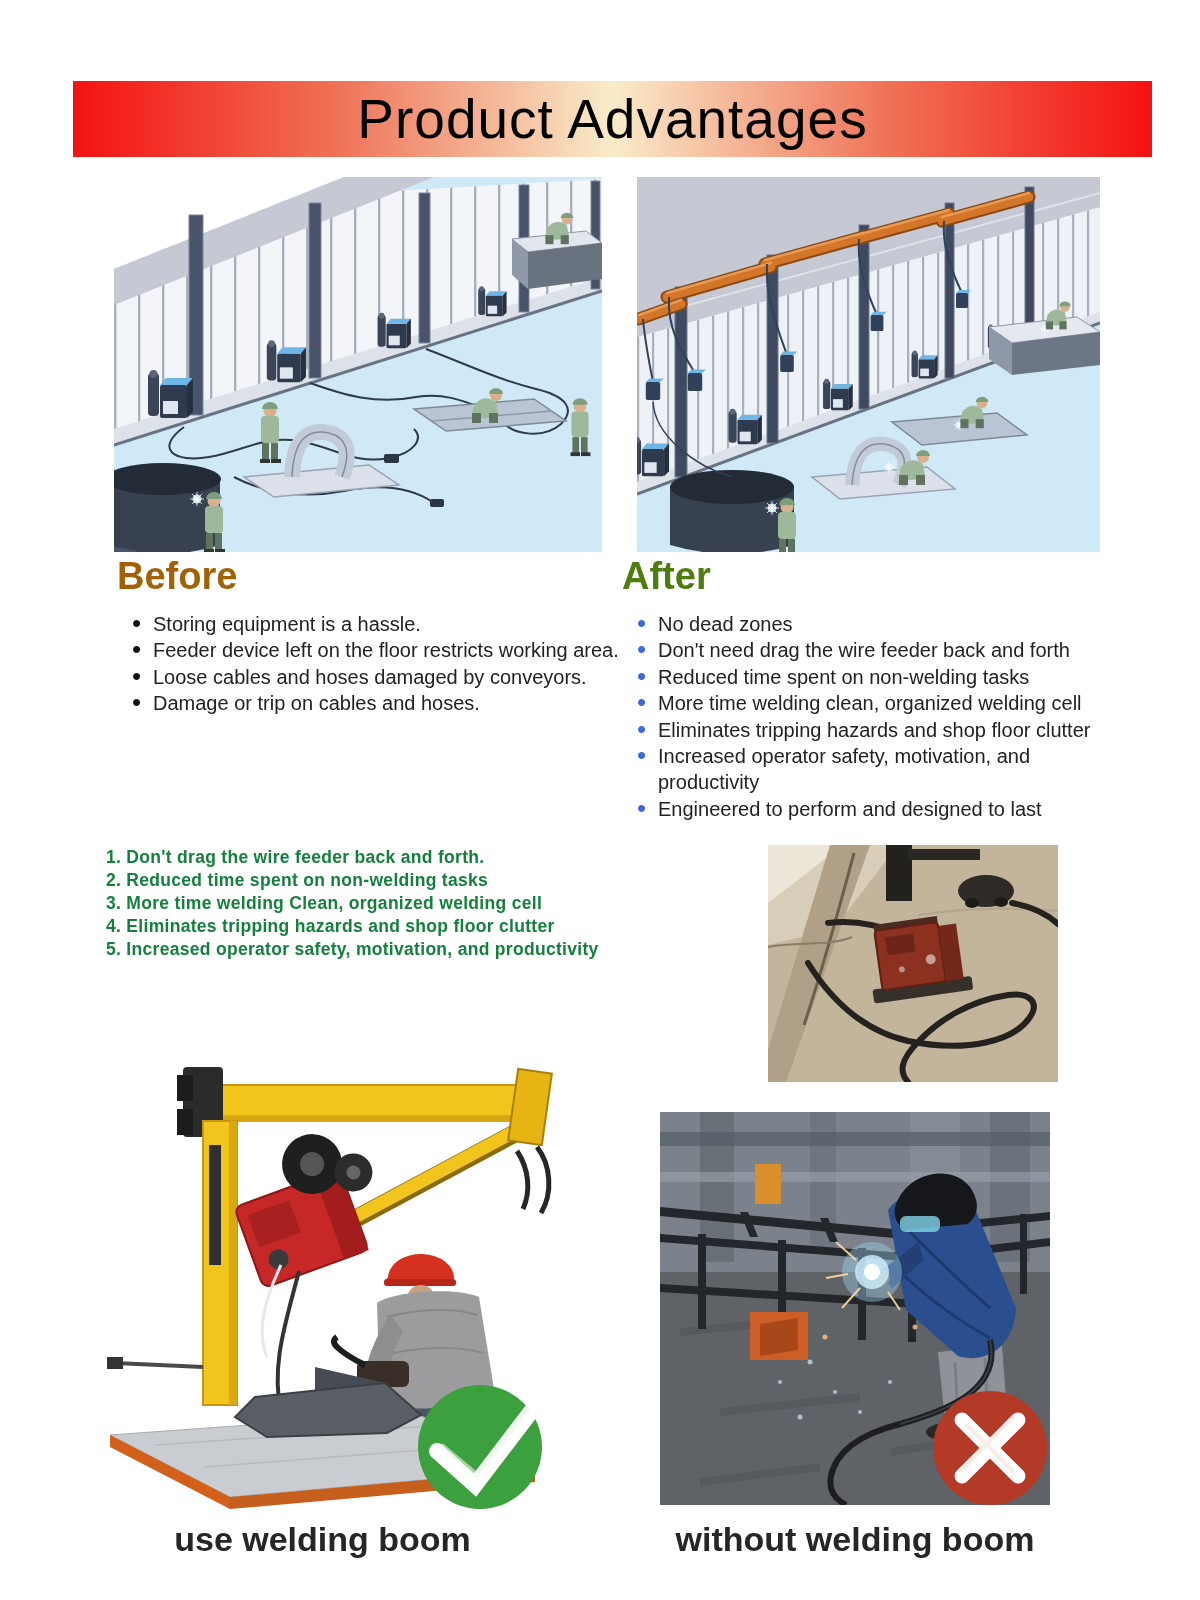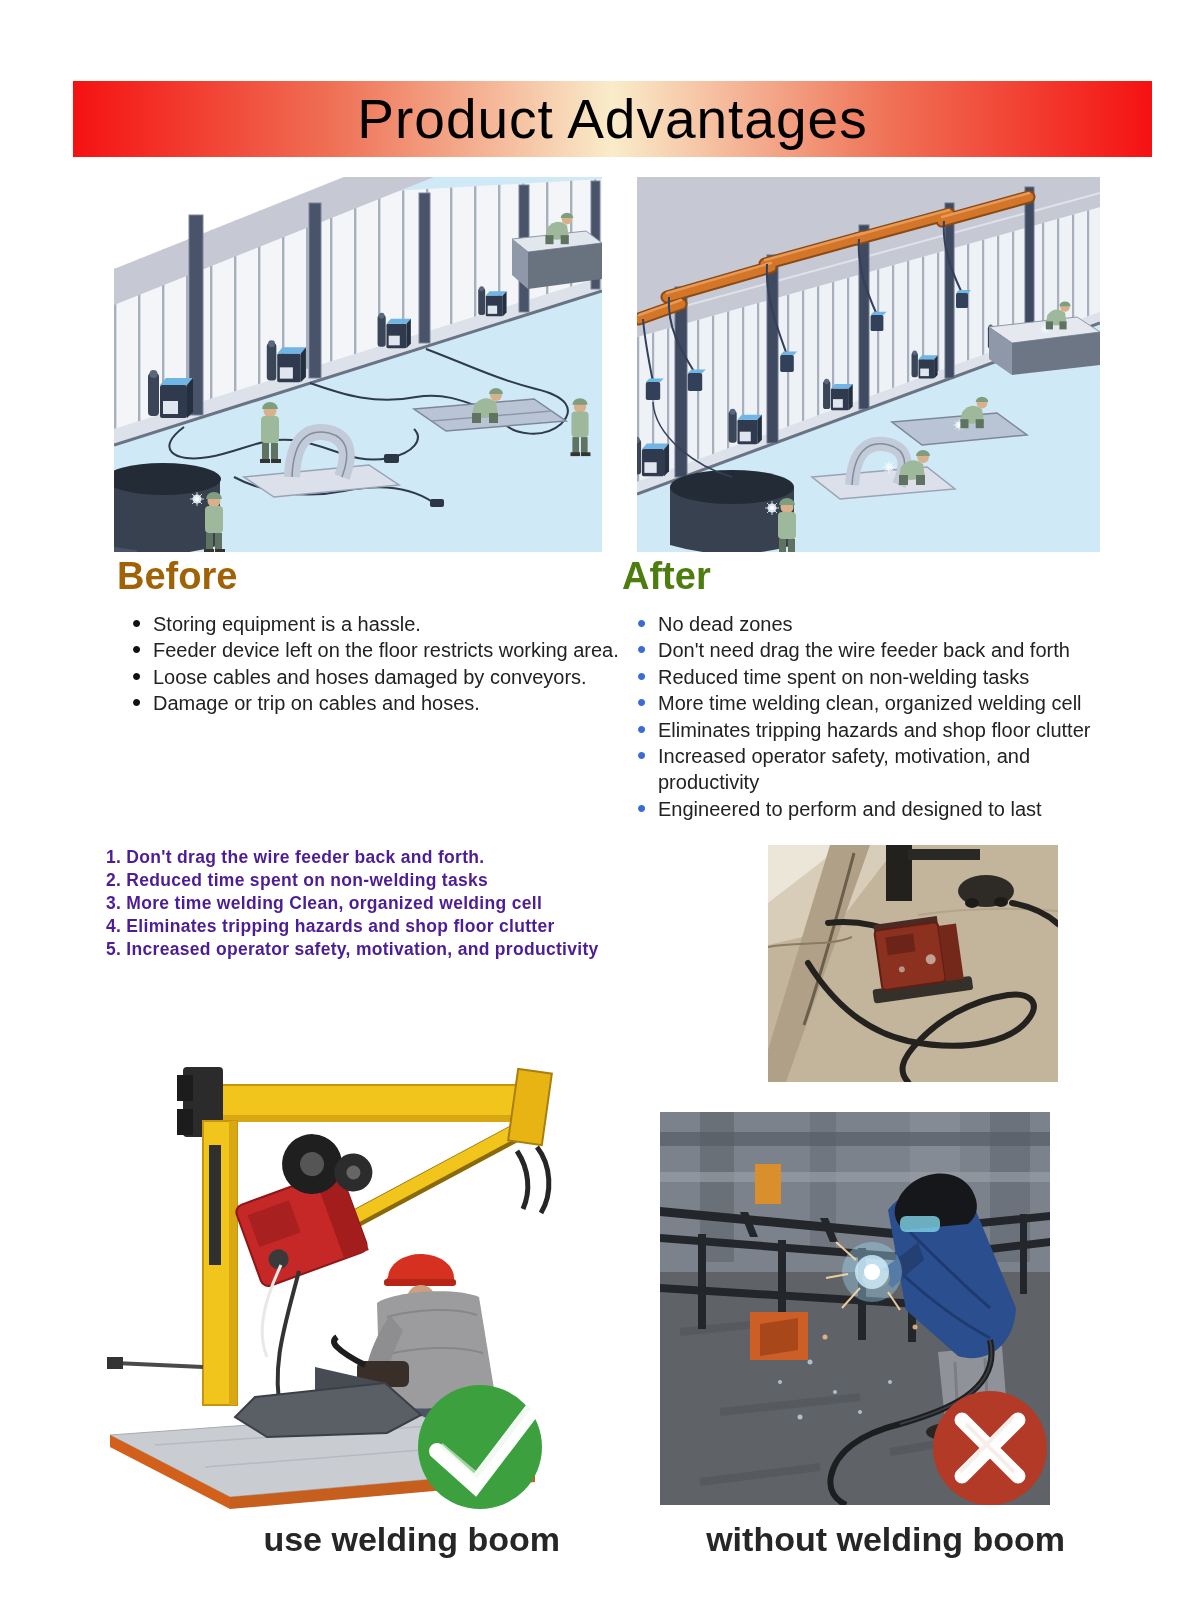--- a/index.html
+++ b/index.html
@@ -20,23 +20,23 @@
 
   ul.blist{list-style:none;margin:12px;padding:0;}
   ul.blist li{position:relative;font-size:20px;line-height:26.4px;color:#222;padding-left:24px;}
   ul.blist li::before{content:"\2022";position:absolute;left:3px;top:-1px;font-size:26px;}
   .before-list{left:117px;top:599px;width:545px;}
   .before-list li::before{color:#111;}
   .after-list{left:622px;top:599px;width:500px;}
   .after-list li::before{color:#3a6bd8;}
 
   .notes{left:106px;top:846px;width:560px;}
-  .notes div{font-size:17.5px;line-height:23px;font-weight:bold;color:#4c1d95;letter-spacing:.3px;}
-
-  .caption{font-size:34px;font-weight:bold;color:#262626;text-align:right;}
+  .notes div{font-size:17.5px;line-height:23px;font-weight:bold;color:#15803d;letter-spacing:.3px;}
+
+  .caption{font-size:34px;font-weight:bold;color:#262626;text-align:center;}
   .cap-left{left:85px;top:1520px;width:475px;}
   .cap-right{left:645px;top:1520px;width:420px;}
   svg{display:block;}
 </style>
 </head>
 <body>
 
 <div class="page">
 
   <div class="abs banner">

